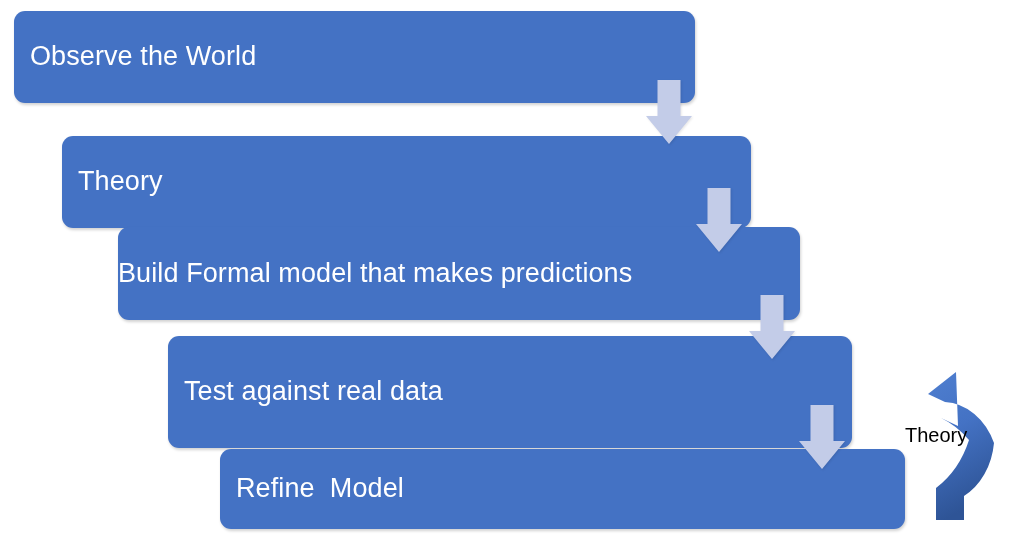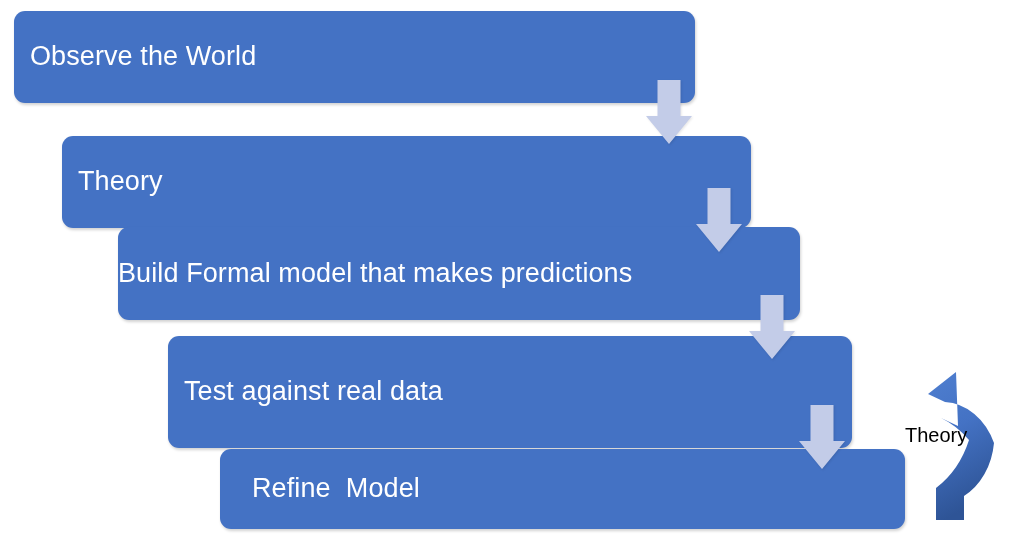--- a/index.html
+++ b/index.html
@@ -72,21 +72,21 @@
   </div>
 
   <div class="step-box" id="box-2" style="left: 118px; top: 227px; width: 682px; height: 93px; background: rgb(68, 114, 196); padding-left: 0;">
     <span class="step-label" style="color: rgb(255, 255, 255);">Build Formal model that makes predictions</span>
   </div>
 
   <div class="step-box" id="box-3" style="left: 168px; top: 336px; width: 684px; height: 112px; background: rgb(68, 114, 196); padding-left: 16px;">
     <span class="step-label" style="color: rgb(255, 255, 255);">Test against real data</span>
   </div>
 
-  <div class="step-box" id="box-4" style="left: 220px; top: 449px; width: 685px; height: 80px; background: rgb(68, 114, 196); padding-left: 32px;">
+  <div class="step-box" id="box-4" style="left: 220px; top: 449px; width: 685px; height: 80px; background: rgb(68, 114, 196); padding-left: 16px;">
     <span class="step-label" style="color: rgb(255, 255, 255);">Refine  Model</span>
   </div>
 
   <div class="flow-arrow" id="arrow-0" style="left: 645px; top: 80px;">
     <svg width="48" height="64" viewBox="0 0 48 64" xmlns="http://www.w3.org/2000/svg">
       <polygon points="12.5,0 35.5,0 35.5,36 47,36 24,64 1,36 12.5,36" fill="#C3CCE8"></polygon>
     </svg>
   </div>
 
   <div class="flow-arrow" id="arrow-1" style="left: 695px; top: 188px;">

